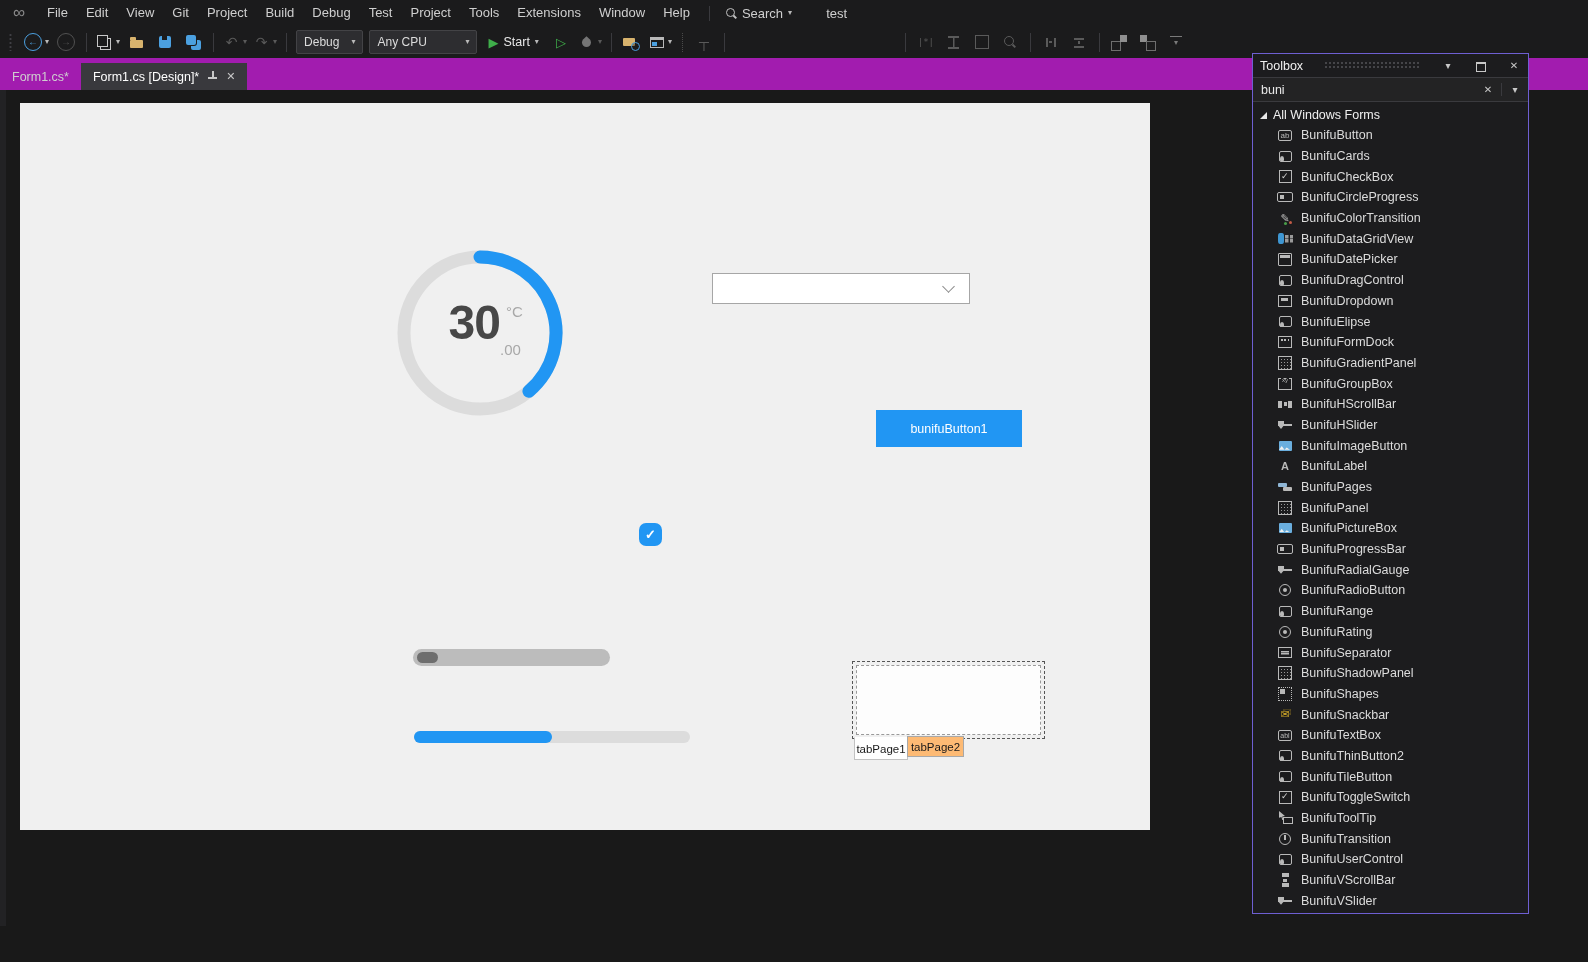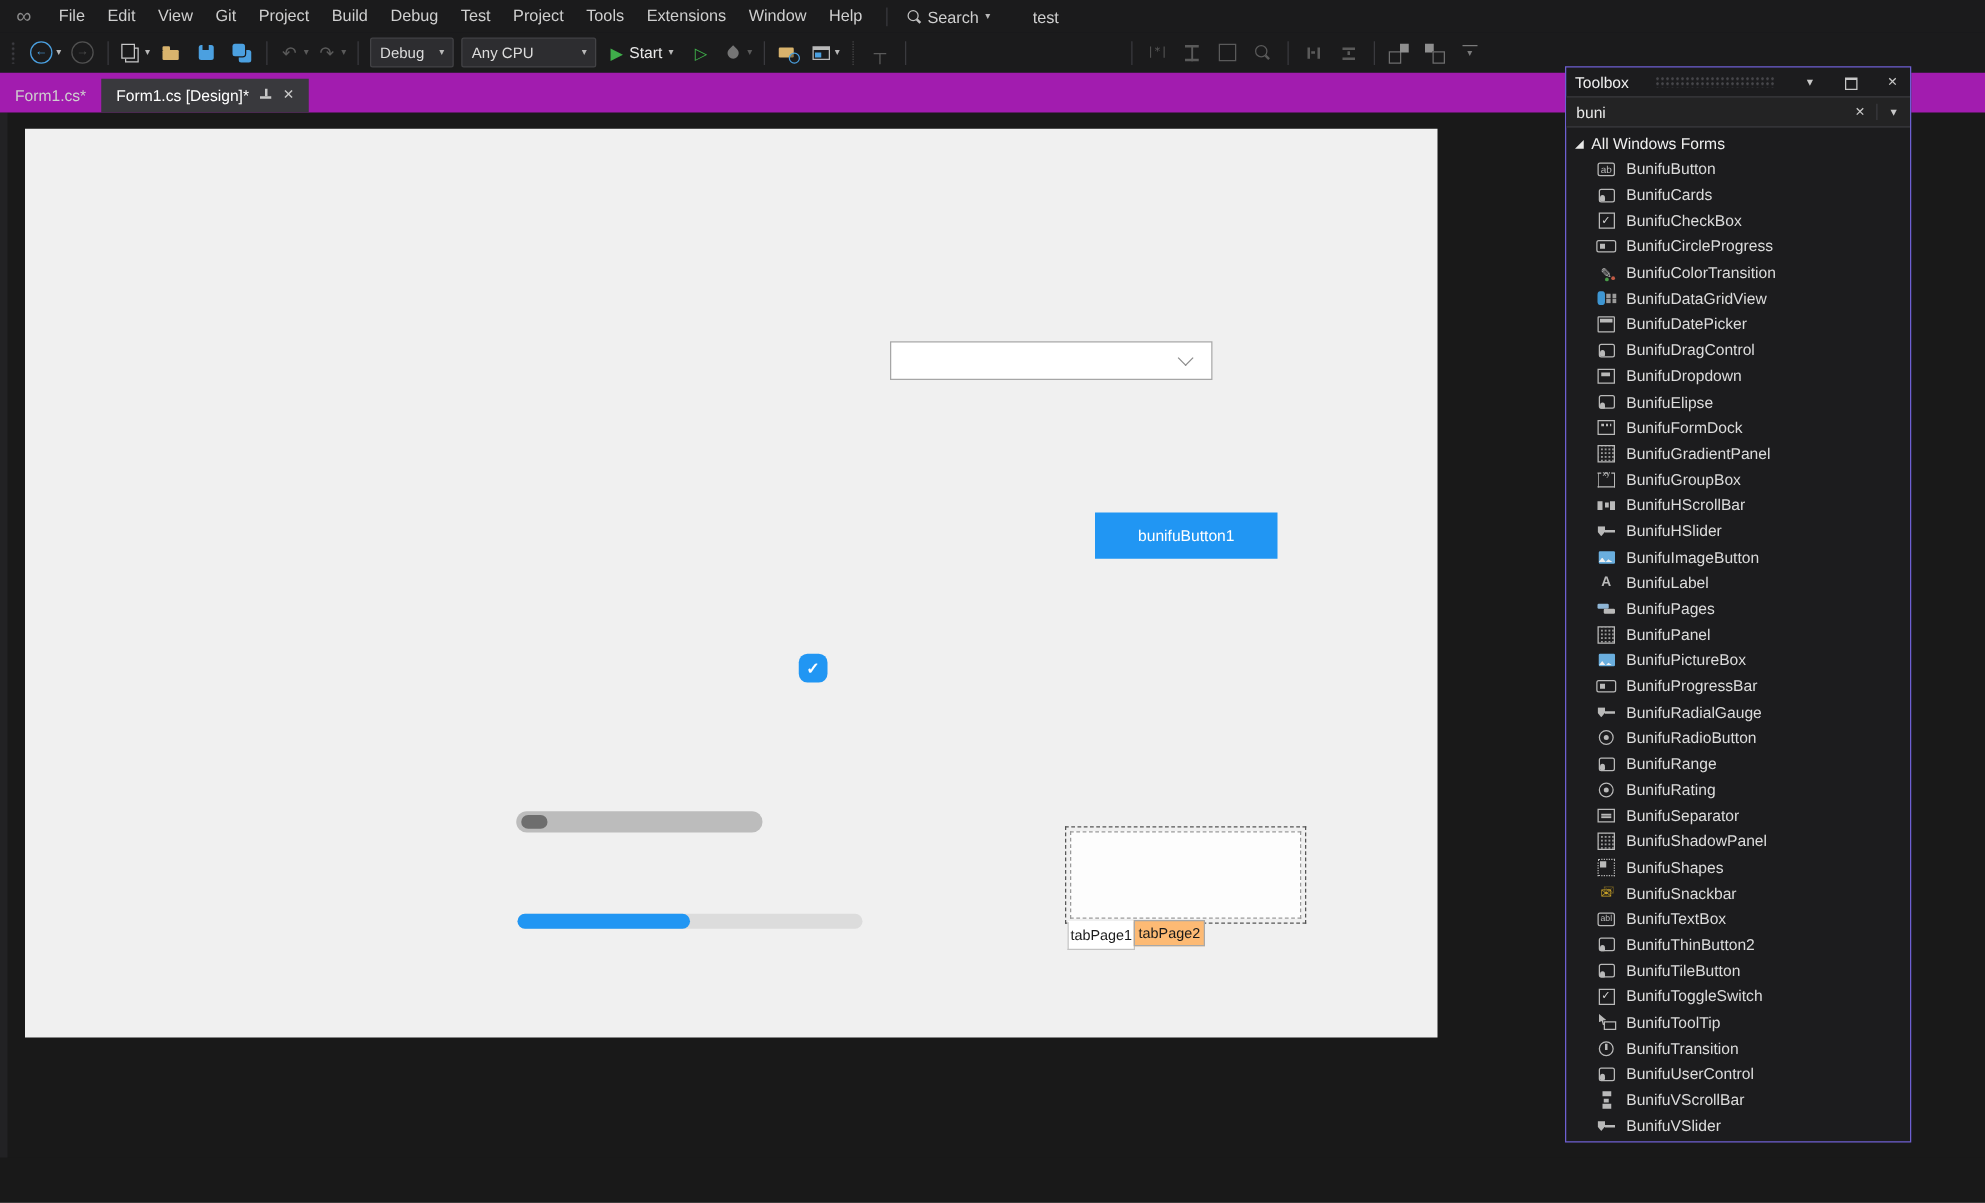--- a/index.html
+++ b/index.html
@@ -322,20 +322,29 @@
           <span class="tab-label">Form1.cs [Design]*</span>
           <span class="pin-icon"></span>
           <span class="tab-close">✕</span>
         </div>
       </div>
   </div>
 
   <div class="main">
     <div class="canvas">
 
+      <div class="gauge">
+        <svg width="180" height="180" viewBox="0 0 180 180">
+          <circle cx="90" cy="90" r="76" fill="none" stroke="#dcdcdc" stroke-width="13"></circle>
+          <path class="gauge-arc" fill="none" stroke-width="13" stroke-linecap="round" d="M 90 14 A 76 76 0 0 1 138.9 148.2"></path>
+        </svg>
+        <span class="g-val">30</span>
+        <span class="g-unit">°C</span>
+        <span class="g-frac">.00</span>
+      </div>
 
       <div class="dropdown">
         <span class="dd-chev"></span>
       </div>
 
       <div class="btn-blue">bunifuButton1</div>
 
       <div class="chk">
         <span>✓</span>
       </div>

